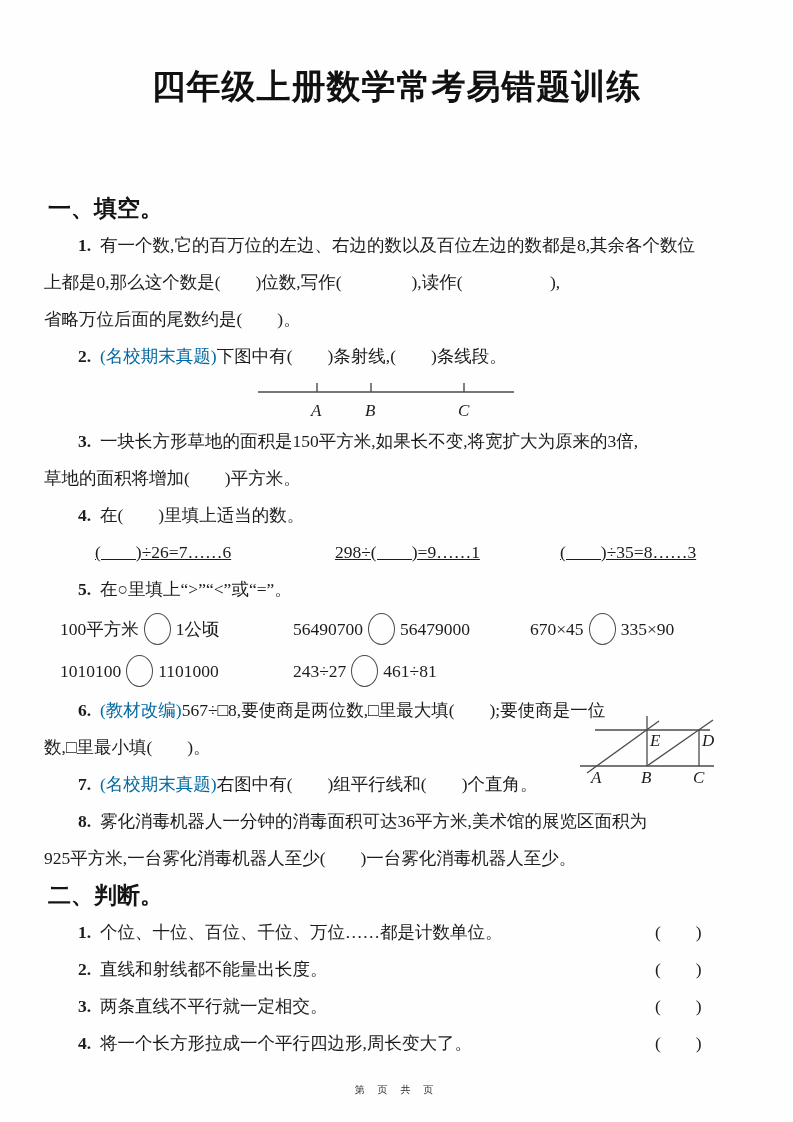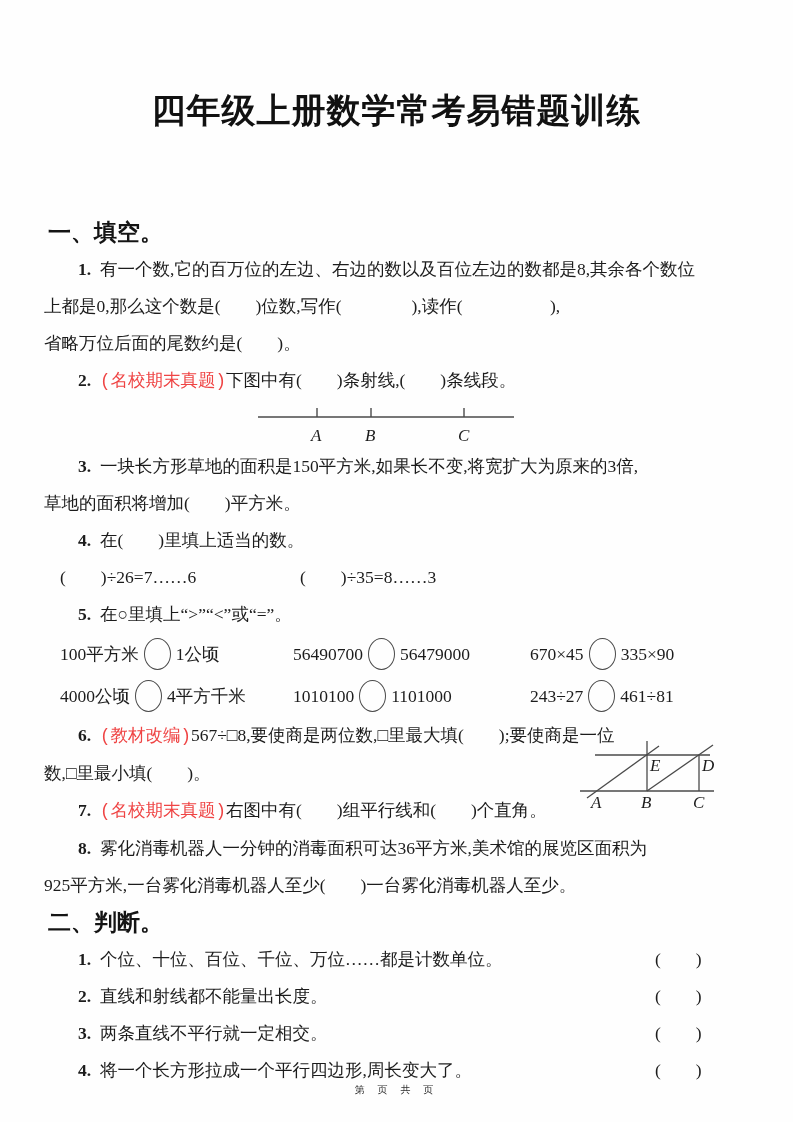--- a/index.html
+++ b/index.html
@@ -8,21 +8,21 @@
     width:793px;height:1122px;
     margin:0 auto;
     background:#fefefe;
     font-family:"Liberation Serif","DejaVu Serif",serif;
     color:#1c1c1c;
     font-size:17.5px;
     overflow:hidden;
   }
   .title{
     margin:0;
-    padding-top:88px;
+    padding-top:64px;
     text-align:center;
     font-family:"Liberation Sans","DejaVu Sans",sans-serif;
     font-weight:700;
     font-size:34px;
     letter-spacing:1px;
     color:#111;
   }
   .content{margin-top:80px;}
   .line{line-height:37px;}
   .sec-header{
@@ -30,27 +30,28 @@
     font-weight:700;
     font-size:23px;
     color:#141414;
   }
   .q{position:relative;padding-left:100px;}
   .qnum{
     position:absolute;left:78px;top:0;
     font-weight:700;
   }
   .cont{padding-left:44px;}
-  .tag{color:#ef4444;font-family:Liberation Mono, monospace;}
+  .tag{color:#0369a1;}
   .fig-ray{margin-left:256px;height:48px;}
   .fig-ray svg{display:block;}
   .eq-row{
-    padding-left:60px;
+    padding-left:95px;
     display:grid;
     grid-template-columns:240px 225px auto;
+    text-decoration:underline;
   }
   .cmp-row{
     padding-left:60px;
     display:grid;
     grid-template-columns:233px 237px auto;
     align-items:center;
     height:42px;
   }
   .cmp{display:flex;align-items:center;}
   .circle{
@@ -123,20 +124,21 @@
       <span>一块长方形草地的面积是150平方米,如果长不变,将宽扩大为原来的3倍,</span>
     </div>
     <div class="cont line">草地的面积将增加(　　)平方米。</div>
 
     <div class="q line">
       <span class="qnum">4.</span>
       <span>在(　　)里填上适当的数。</span>
     </div>
     <div class="eq-row line">
       <span>(　　)÷26=7……6</span>
+      <span>298÷(　　)=9……1</span>
       <span>(　　)÷35=8……3</span>
     </div>
 
     <div class="q line">
       <span class="qnum">5.</span>
       <span>在○里填上“&gt;”“&lt;”或“=”。</span>
     </div>
     <div class="cmp-row">
       <span class="cmp">
           <span>100平方米</span>
@@ -148,25 +150,20 @@
           <span class="circle"></span>
           <span>56479000</span>
         </span>
       <span class="cmp">
           <span>670×45</span>
           <span class="circle"></span>
           <span>335×90</span>
         </span>
     </div>
     <div class="cmp-row">
-      <span class="cmp">
-          <span>4000公顷</span>
-          <span class="circle"></span>
-          <span>4平方千米</span>
-        </span>
       <span class="cmp">
           <span>1010100</span>
           <span class="circle"></span>
           <span>1101000</span>
         </span>
       <span class="cmp">
           <span>243÷27</span>
           <span class="circle"></span>
           <span>461÷81</span>
         </span>

